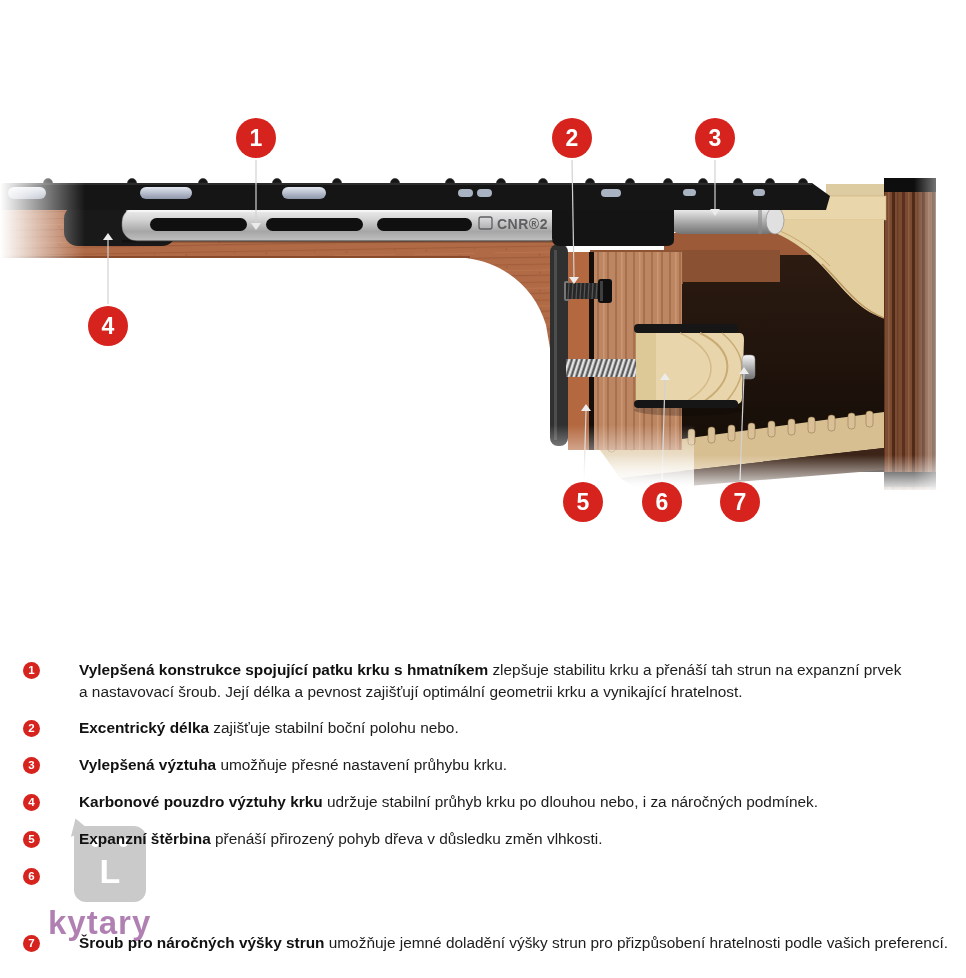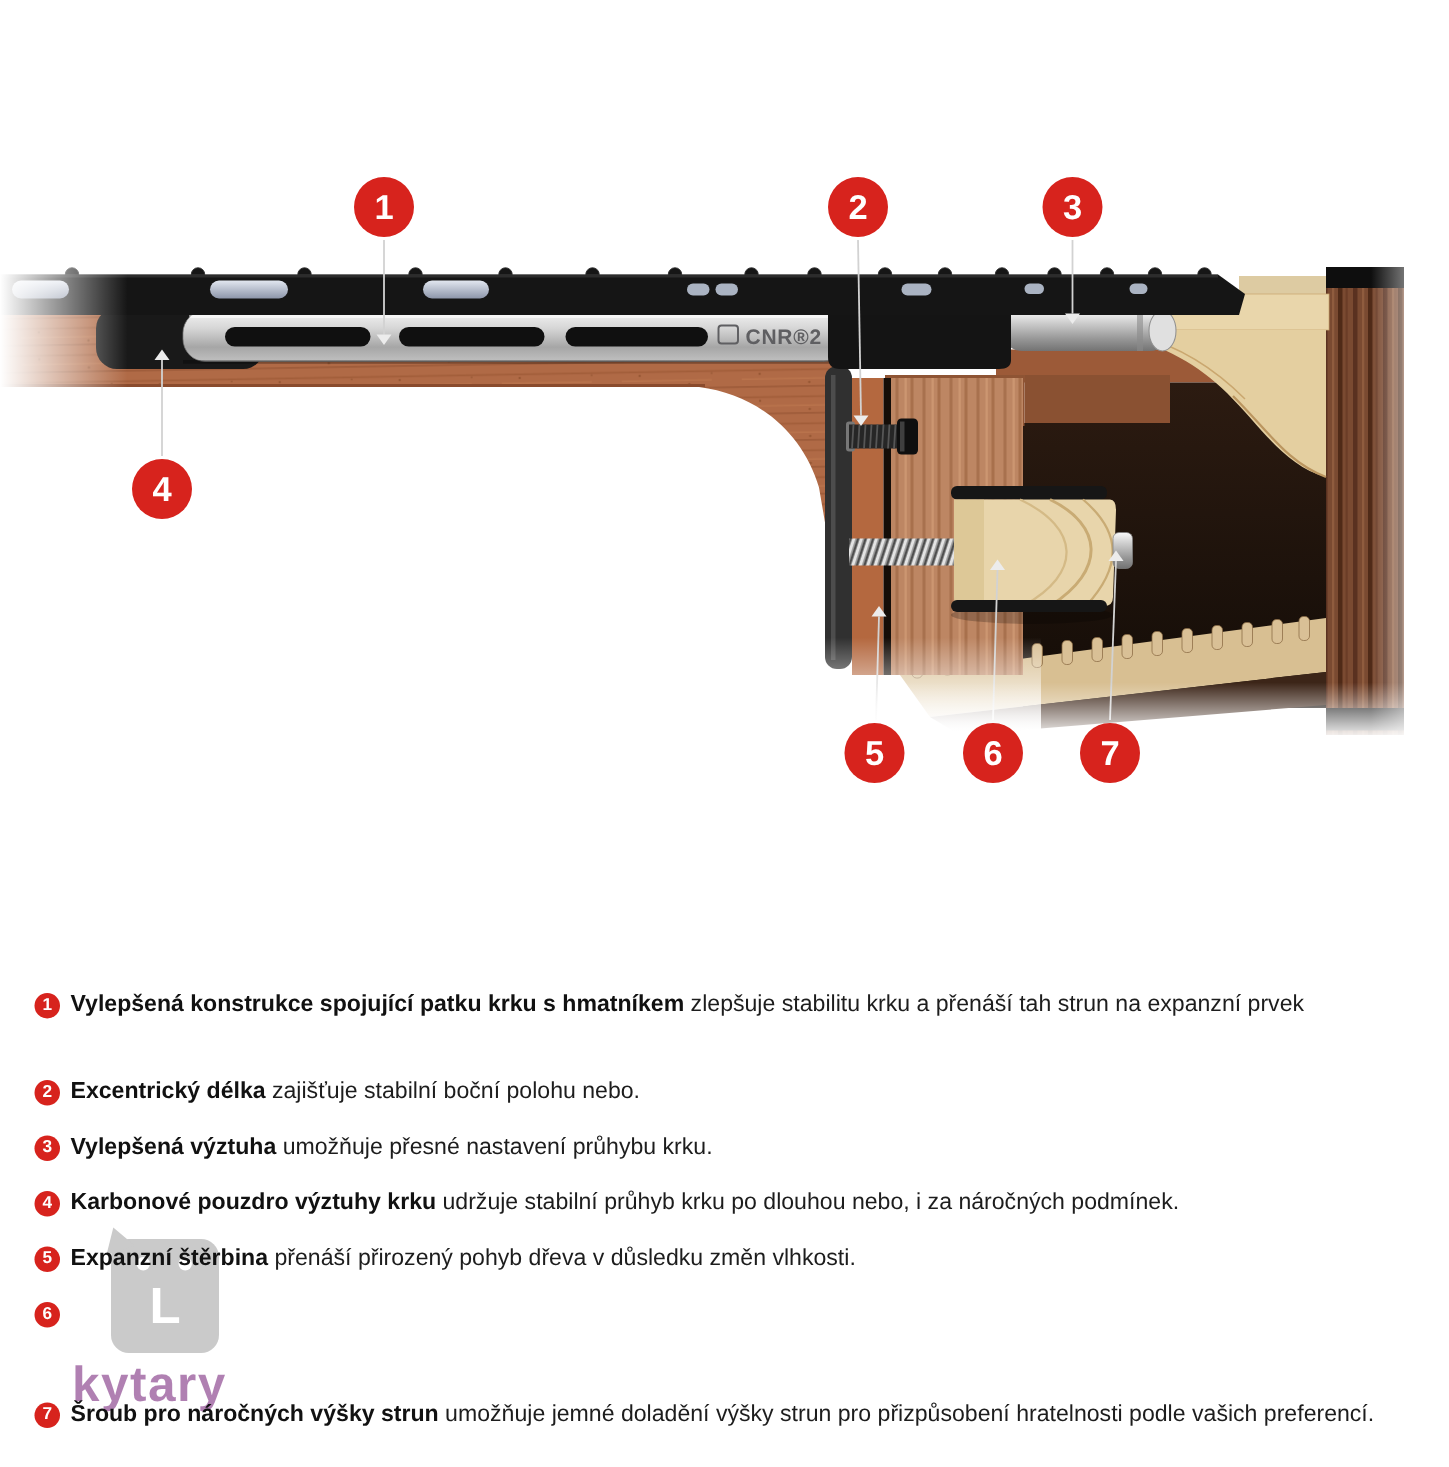--- a/index.html
+++ b/index.html
@@ -24,21 +24,21 @@
              color:#fff;font-size:34px;font-weight:bold;}
   .wm-text{margin-top:2px;font-size:33px;font-weight:bold;color:#701a75;letter-spacing:1px;}
 
   
   .legend{position:absolute;inset:0;z-index:2;}
   .legend-item{position:absolute;left:23px;display:flex;gap:7px;}
   .badge{flex:0 0 17px;width:17px;height:17px;border-radius:50%;background:#d7231d;color:#fff;
          font-size:11.5px;font-weight:bold;display:flex;align-items:center;justify-content:center;
          margin-top:2.5px;}
   .ltext{font-size:15.4px;line-height:22px;color:#1d1d1d;}
-  .ltext .line{white-space:nowrap;}
+  .ltext .line{white-space:nowrap;margin-left:32px;}
   .ltext b{font-weight:bold;color:#111;}
 </style>
 </head>
 <body>
 
 <div class="stage">
 
   <svg width="966" height="620" viewBox="0 0 966 620">
     <defs>
       <linearGradient id="metalH" x1="0" y1="0" x2="0" y2="1">
@@ -301,20 +301,21 @@
     </div>
     <div class="wm-text">kytary</div>
   </div>
 
   <div class="legend">
 
     <div class="legend-item" style="top:659px">
       <span class="badge">1</span>
       <div class="ltext">
         <div class="line"><b>Vylepšená konstrukce spojující patku krku s hmatníkem</b><span> zlepšuje stabilitu krku a přenáší tah strun na expanzní prvek</span></div>
+        <div class="line">a nastavovací šroub. Její délka a pevnost zajišťují optimální geometrii krku a vynikající hratelnost.</div>
       </div>
     </div>
 
     <div class="legend-item" style="top:717px">
       <span class="badge">2</span>
       <div class="ltext">
         <div class="line"><b>Excentrický délka</b><span> zajišťuje stabilní boční polohu nebo.</span></div>
       </div>
     </div>
 

